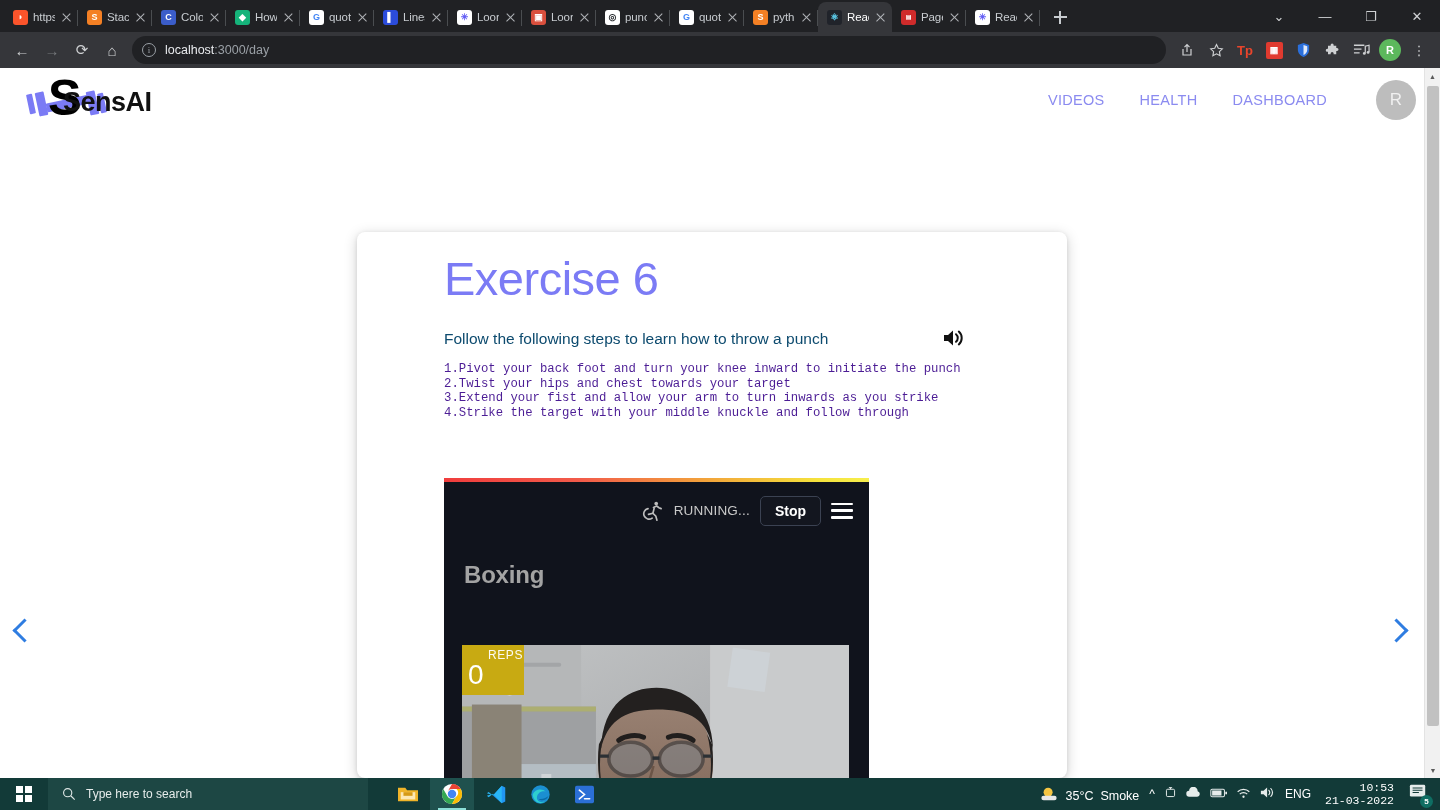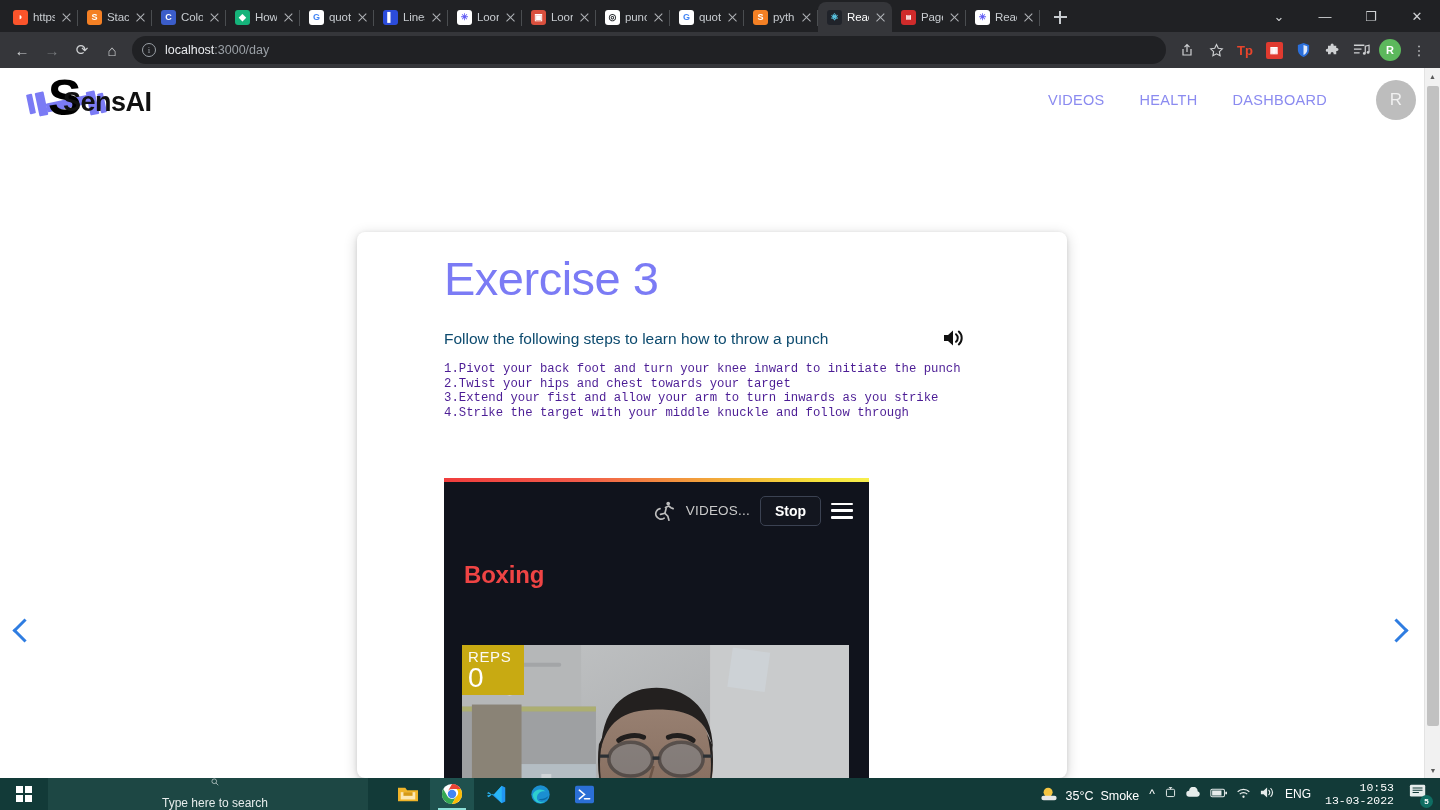--- a/index.html
+++ b/index.html
@@ -170,34 +170,34 @@
   .running-icon { width: 22px; height: 22px; }
   .running-text { color: #c9c9c9; font-size: 13.5px; letter-spacing: .2px; }
   .stop-btn {
     background: #13161f; color: #fff; border: 1px solid #3b4252;
     border-radius: 5px; padding: 6px 14px; font-size: 14px;
     font-weight: 600; cursor: pointer;
   }
   .hamburger { width: 22px; height: 16px; display: flex; flex-direction: column; justify-content: space-between; }
   .hamburger span { display: block; height: 2.2px; background: #fff; border-radius: 1px; }
   .vtitle {
-    color: #ef4444; font-size: 24px; font-weight: bold; padding: 22px 12px 0 20px;
+    color: #a3a3a3; font-size: 24px; font-weight: bold; padding: 22px 12px 0 20px;
     letter-spacing: -.2px;
   }
   .vstage {
     position: absolute; left: 18px; top: 167px; right: 20px; bottom: 0;
     background: linear-gradient(180deg,#b9bbbd 0%,#a9acaf 35%,#96999c 70%,#7d8083 100%);
     overflow: hidden;
   }
   .webcam { position: absolute; inset: 0; }
   .reps-box {
     position: absolute; left: 0; top: 0; width: 62px; height: 50px;
     background: #c8aa12; color: #fff; padding: 3px 0 0 6px; z-index: 3;
   }
-  .reps-label { font-size: 15px; letter-spacing: .6px; opacity: .95; }
+  .reps-label { font-size: 12px; letter-spacing: .6px; opacity: .95; margin-left: 20px; }
   .reps-value { font-size: 28px; line-height: 26px; font-weight: 300; }
 
   .chev {
     position: absolute; top: 482px; width: 34px; height: 34px;
   }
   .chev.left { left: 8px; }
   .chev.right { right: 22px; }
   .chev i {
     display: block; width: 17px; height: 17px; border-top: 3px solid #2f7de1;
     border-right: 3px solid #2f7de1; position: absolute; top: 8px;
@@ -226,21 +226,21 @@
     font-size: 12px; color: #fff;
   }
   .start {
     width: 48px; height: 32px; display: flex; align-items: center;
     justify-content: center;
   }
   .start-grid { display: grid; grid-template-columns: 7px 7px; grid-template-rows: 7px 7px; gap: 2px; }
   .start-grid i { display: block; background: #fff; }
   .searchbox {
     width: 320px; height: 32px; background: #1d4744; display: flex;
-    align-items: center; gap: 10px; padding-left: 14px; color: #e6eceb; flex-direction: column;
+    align-items: center; gap: 10px; padding-left: 14px; color: #e6eceb;
   }
   .tb-apps { display: flex; align-items: center; gap: 0; margin-left: 18px; }
   .tb-app {
     width: 44px; height: 32px; display: flex; align-items: center;
     justify-content: center; position: relative;
   }
   .tb-app.active { background: #1f514e; }
   .tb-app.active::after {
     content: ""; position: absolute; bottom: 0; left: 8px; right: 8px;
     height: 2px; background: #8ddfd8;
@@ -426,21 +426,21 @@
 
       <div class="chev left">
           <i></i>
         </div>
       <div class="chev right">
           <i></i>
         </div>
 
       <div class="card">
         <div class="card-inner">
-          <div class="ex-title">Exercise 3</div>
+          <div class="ex-title">Exercise 6</div>
           <div class="ex-sub">Follow the following steps to learn how to throw a punch</div>
           <div class="speaker">
             <svg width="24" height="22" viewBox="0 0 24 22">
               <path d="M2 8h4l5-4.5v15L6 14H2z" fill="#111"></path>
               <path d="M14 7.2a5 5 0 010 7.6" stroke="#111" stroke-width="2" fill="none" stroke-linecap="round"></path>
               <path d="M16.8 4.6a8.5 8.5 0 010 12.8" stroke="#111" stroke-width="2" fill="none" stroke-linecap="round"></path>
             </svg>
           </div>
           <div class="steps"><span>1.Pivot your back foot and turn your knee inward to initiate the punch</span>
 <span>2.Twist your hips and chest towards your target</span>
@@ -453,21 +453,21 @@
           <div class="vtop">
             <span class="running-icon">
               <svg width="22" height="22" viewBox="0 0 24 24">
                 <circle cx="15.5" cy="3.8" r="2" fill="#bdbdbd"></circle>
                 <path d="M12.5 8.2l3.6-1.6 2.4 1.8 2.4 1" stroke="#bdbdbd" stroke-width="1.8" fill="none" stroke-linecap="round"></path>
                 <path d="M13.2 9.2l-1.3 5.3 3.2 3.2 1.2 4.3" stroke="#bdbdbd" stroke-width="1.8" fill="none" stroke-linecap="round"></path>
                 <path d="M11.9 14.5l-4.8 1.2" stroke="#bdbdbd" stroke-width="1.8" fill="none" stroke-linecap="round"></path>
                 <path d="M6.6 9.4a5.8 5.8 0 104.5 10.4" stroke="#bdbdbd" stroke-width="1.8" fill="none" stroke-linecap="round"></path>
               </svg>
             </span>
-            <span class="running-text">VIDEOS...</span>
+            <span class="running-text">RUNNING...</span>
             <button class="stop-btn">Stop</button>
             <div class="hamburger">
                 <span></span>
                 <span></span>
                 <span></span>
               </div>
           </div>
           <div class="vtitle">Boxing</div>
 
           <div class="vstage">
@@ -619,21 +619,21 @@
       <span>
         <svg width="16" height="13" viewBox="0 0 18 14">
             <path d="M1 5h3l4-3.5v11L4 9H1z" fill="#e6eceb"></path>
             <path d="M10 4.5a4 4 0 010 5M12.2 2.5a7 7 0 010 9" stroke="#e6eceb" stroke-width="1.3" fill="none" stroke-linecap="round"></path>
           </svg>
       </span>
       <span>ENG</span>
     </div>
     <div class="clock">
       <div>10:53</div>
-      <div>13-03-2022</div>
+      <div>21-03-2022</div>
     </div>
     <div class="notif">
       <svg width="20" height="18" viewBox="0 0 22 20">
         <rect x="2" y="2" width="17" height="13" rx="1.5" fill="#e6eceb"></rect>
         <path d="M5 5.5h11M5 8h11M5 10.5h7" stroke="#123a38" stroke-width="1.2"></path>
       </svg>
       <span class="notif-badge">5</span>
     </div>
   </div>
 </div>

